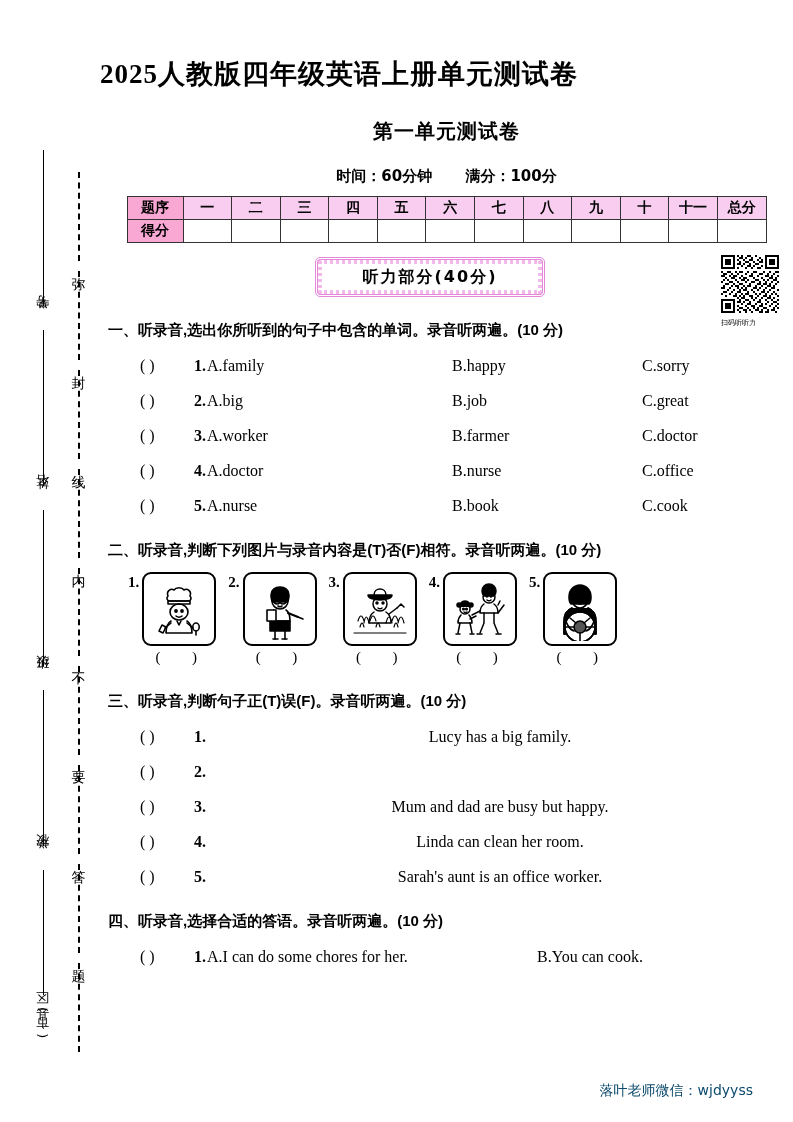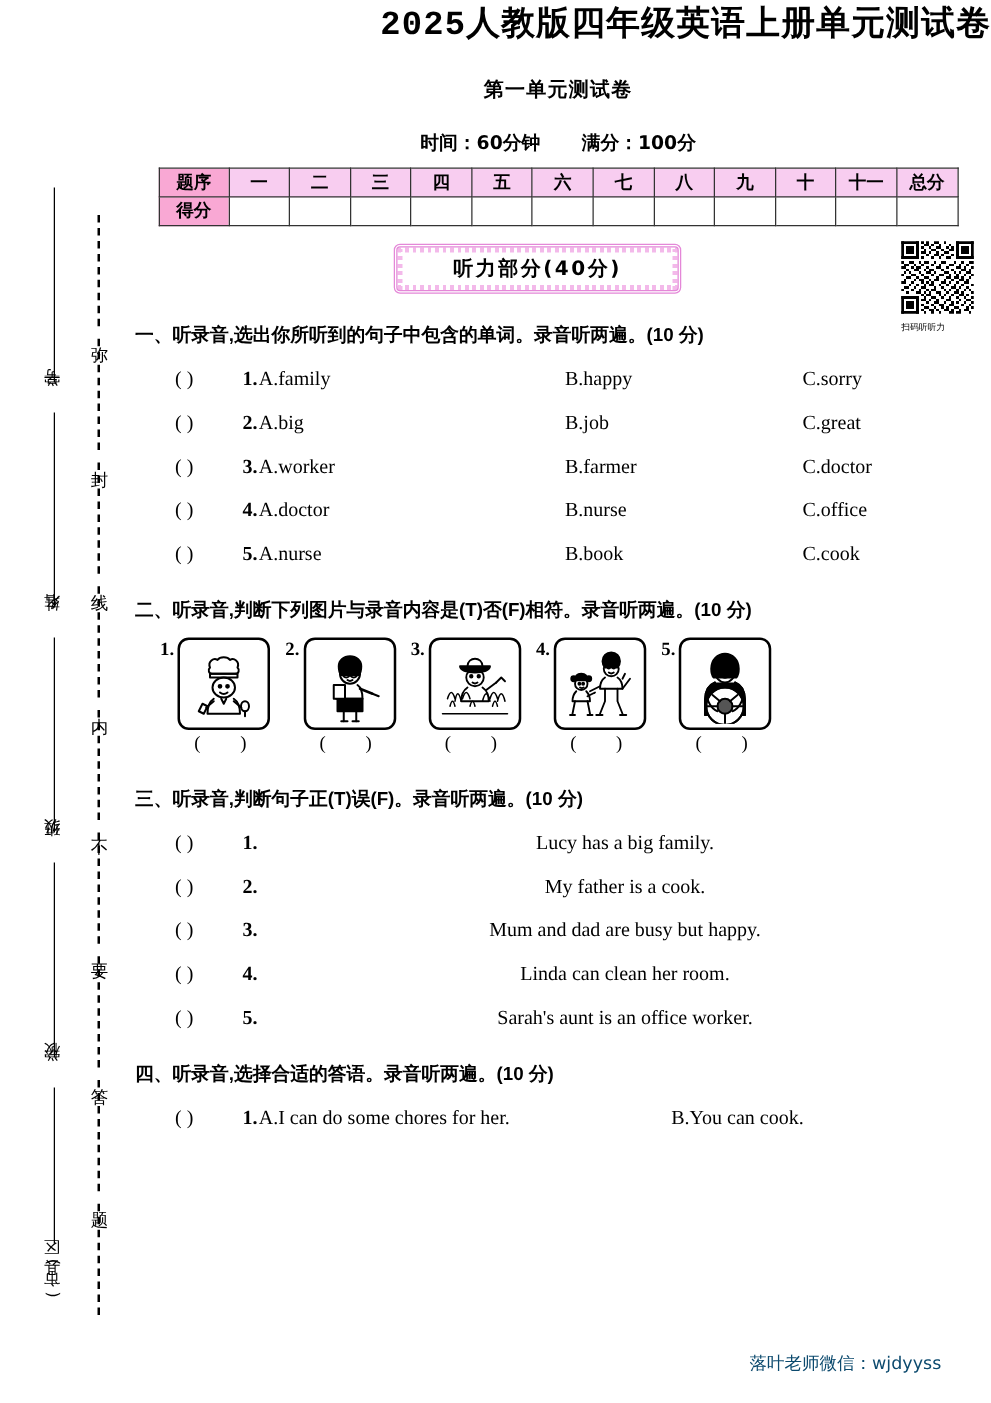--- a/index.html
+++ b/index.html
@@ -74,29 +74,30 @@
     min-height: 18px;
   }
 
   
   .page {
     position: absolute;
     left: 100px; top: 0;
     width: 693px; height: 1122px;
   }
   .title-main {
-    text-align: right;
+    text-align: left;
     font-size: 27px;
     font-weight: bold;
-    font-family: Liberation Mono, monospace;
+    font-family: Liberation Serif, serif;
+    margin-top: 56px;
     letter-spacing: 1px;
   }
   .title-sub {
     text-align: center;
-    font-size: 16px;
+    font-size: 20px;
     font-weight: bold;
     font-family: "DejaVu Sans", sans-serif;
     margin-top: 26px;
     letter-spacing: 1px;
   }
   .meta-line {
     text-align: center;
     font-size: 15px;
     font-weight: bold;
     font-family: "DejaVu Sans", sans-serif;
@@ -750,21 +751,20 @@
     <div class="sec-head">三、听录音,判断句子正(T)误(F)。录音听两遍。(10 分)</div>
     <div class="q-list">
       <div class="q-row">
         <span class="paren">(    )</span>
         <span class="qnum">1.</span>
         <span class="q-text">Lucy has a big family.</span>
       </div>
       <div class="q-row">
         <span class="paren">(    )</span>
         <span class="qnum">2.</span>
-        <span class="q-text">My father is a cook.</span>
       </div>
       <div class="q-row">
         <span class="paren">(    )</span>
         <span class="qnum">3.</span>
         <span class="q-text">Mum and dad are busy but happy.</span>
       </div>
       <div class="q-row">
         <span class="paren">(    )</span>
         <span class="qnum">4.</span>
         <span class="q-text">Linda can clean her room.</span>

